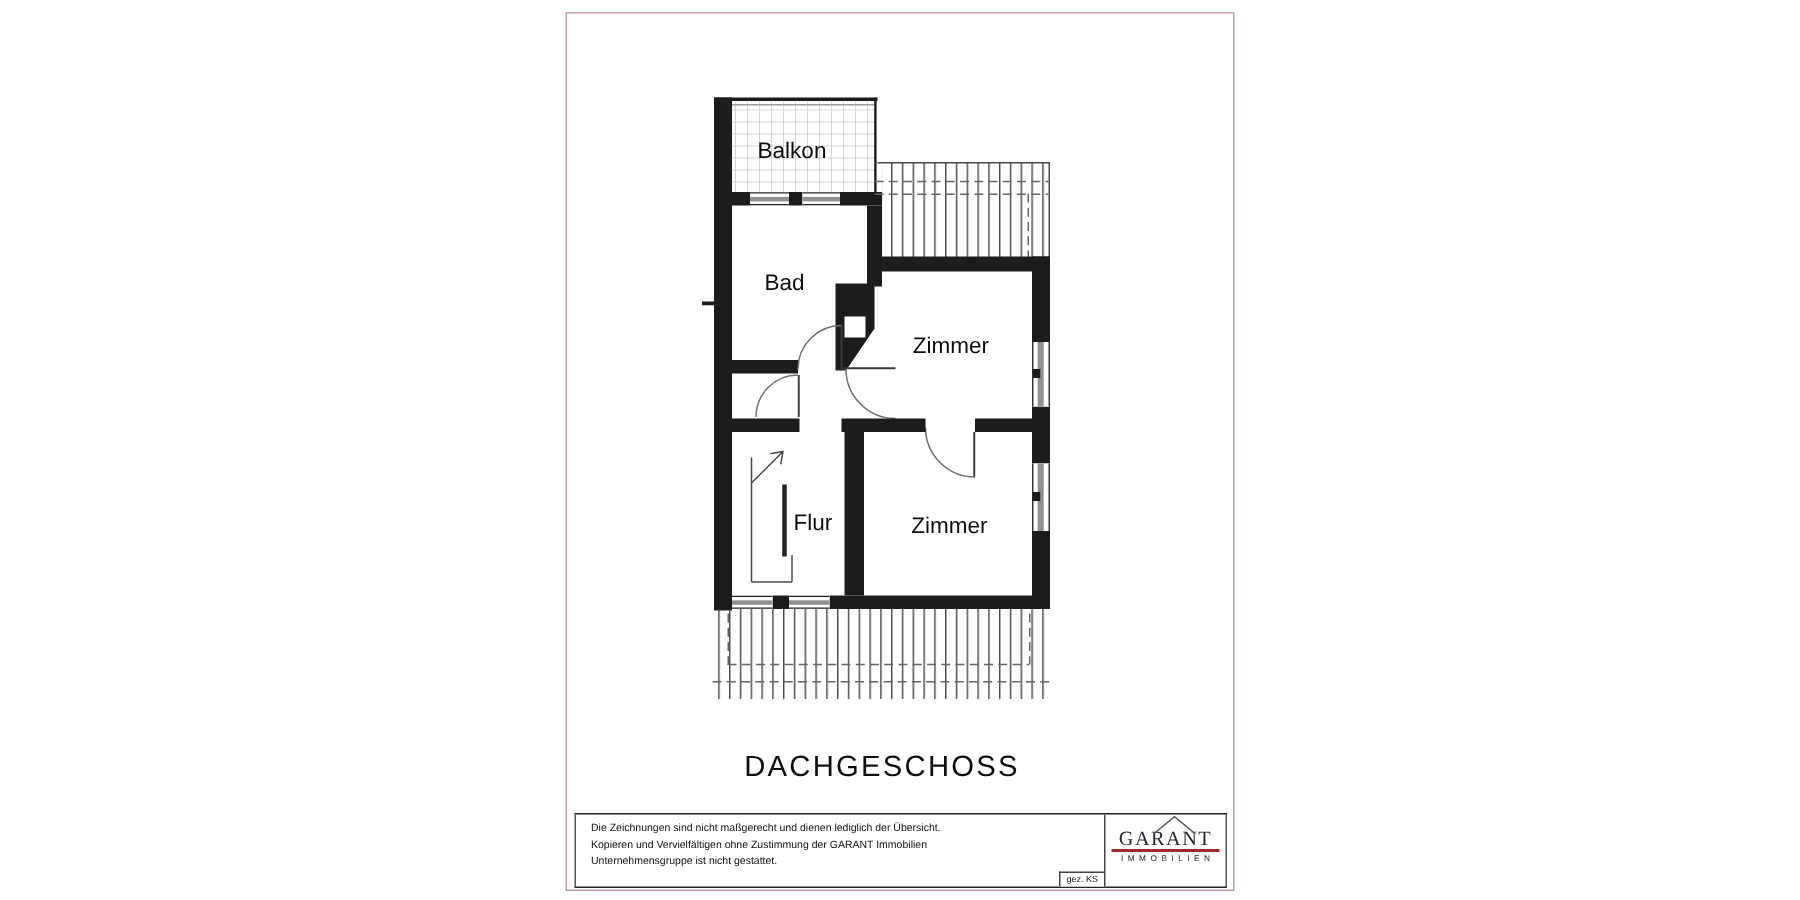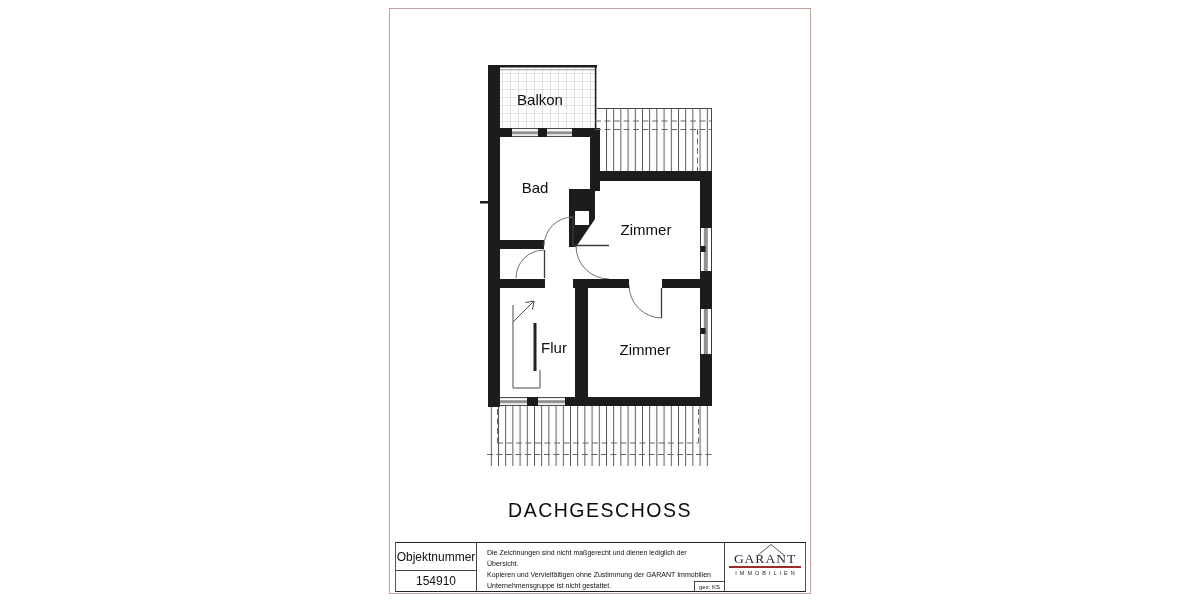--- a/index.html
+++ b/index.html
@@ -1,19 +1,19 @@
 <!DOCTYPE html>
 <html style="--wall: #1c1c1c; --door-arc: #6f6f6f; --window: #909090; --hatch-line: #3d3d3d; --tile-line: #c6c6c6; --dashed-line: #666666; --page-border: #c2a0a0; --logo-rule: #9c2b2b; --logo-text: #26263a;"><head>
 <meta charset="utf-8">
 <style>
   html,body{margin:0;padding:0;}
   body{width:1200px;height:600px;background:#ffffff;overflow:hidden;
        font-family:"Liberation Sans",sans-serif;}
   .sheet{position:relative;width:420px;height:584px;margin:8px auto 0 auto;
-         border:1px solid var(--page-border,#c2a0a0);background:#fff;}
+         border:1px solid var(--page-border,#c2a0a0);background:#fff;padding-left:24px;}
   .plan-svg{position:absolute;left:0;top:0;}
 
   
   .wall{fill:var(--wall,#1c1c1c);}
   .wline{stroke:var(--wall,#1c1c1c);fill:none;}
   .thin{stroke:#4a4a4a;stroke-width:1;fill:none;}
   .edge{stroke:#222;stroke-width:0.9;}
   .leaf{stroke:#3a3a3a;stroke-width:1.3;}
   .arc{stroke:var(--door-arc,#777);stroke-width:1;fill:none;}
   .gray{fill:var(--window,#909090);}
@@ -188,24 +188,20 @@
     <text x="150" y="96" class="room">Balkon</text>
     <text x="145" y="184" class="room">Bad</text>
     <text x="256" y="226" class="room">Zimmer</text>
     <text x="255" y="346" class="room">Zimmer</text>
     <text x="164" y="344" class="room">Flur</text>
 
     <text x="210" y="508" class="floor-title">DACHGESCHOSS</text>
   </svg>
 
   <div class="title-block">
-    <div class="tb-left">
-      <div class="tb-obj-label">Objektnummer</div>
-      <div class="tb-obj-value">154910</div>
-    </div>
     <div class="tb-mid">
       <div class="disclaimer">
         <div>Die Zeichnungen sind nicht maßgerecht und dienen lediglich der Übersicht.</div>
         <div>Kopieren und Vervielfältigen ohne Zustimmung der GARANT Immobilien</div>
         <div>Unternehmensgruppe ist nicht gestattet.</div>
       </div>
       <div class="gez-box">gez. KS</div>
     </div>
     <div class="tb-logo">
       <div class="logo-inner">

